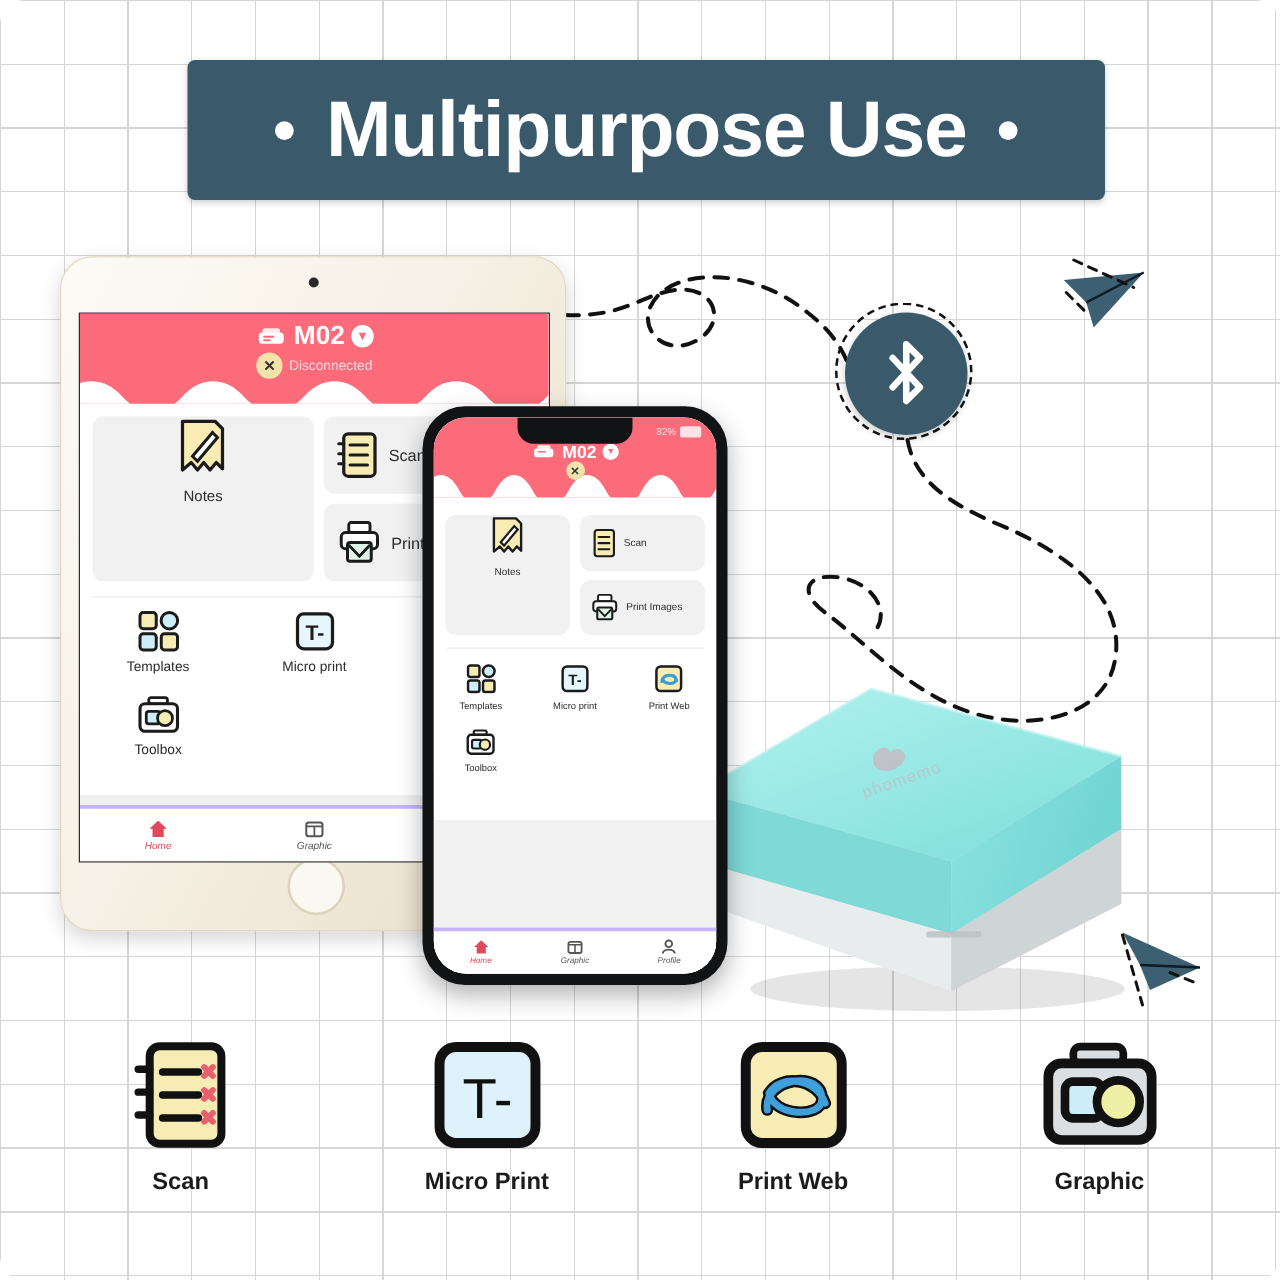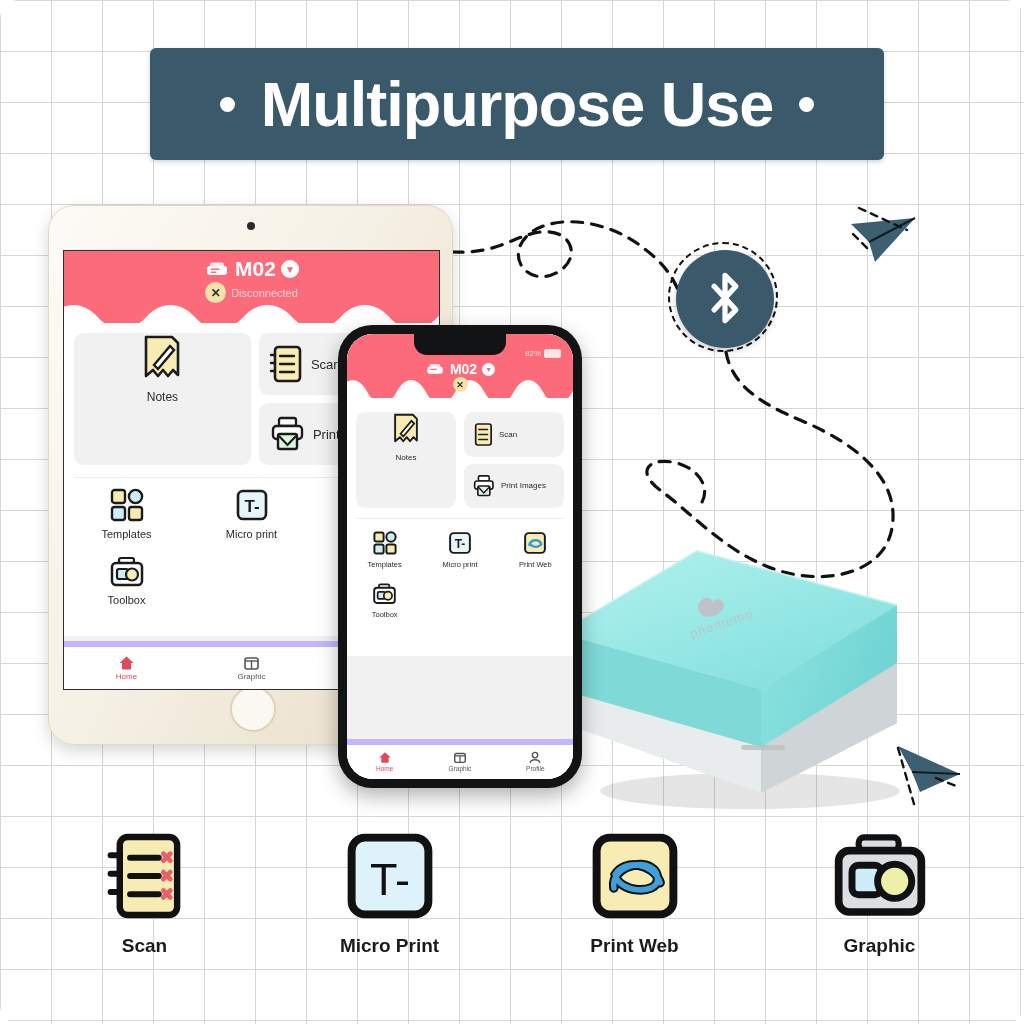--- a/index.html
+++ b/index.html
@@ -171,22 +171,23 @@
 
   .grid-row { display: flex; padding: 10px 0 0; }
   .grid-cell {
     flex: 1; display: flex; flex-direction: column;
     align-items: center; gap: 6px;
   }
   .grid-label { color: #2b2b2b; }
 
   .navbar {
     position: absolute; left: 0; right: 0; bottom: 0;
-    border-top: 6px solid #c4b5fd; background: #fff;
+    border-top: 3px solid #c4b5fd; background: #fff;
     display: flex;
+    font-style: italic;
   }
   .navitem {
     flex: 1; display: flex; flex-direction: column;
     align-items: center; justify-content: center; gap: 2px;
     color: #555;
   }
   .navitem.active { color: #e0485c; }
   .nav-label { line-height: 1; }
 
   .spacer-grey { background: #f1f1f1; }
@@ -431,21 +432,21 @@
   </div>
 
   <div id="phone">
     <div id="phone-screen">
       <div id="phone-notch"></div>
       <div id="phone-notch-dot"></div>
 
       <div class="app">
 
         <div class="app-header" style="height:64px;">
-          <div class="statusbar" style="height:16px; font-size:8px;margin-top:8px;">
+          <div class="statusbar" style="height:16px; font-size:8px;">
             <span>82%</span>
             <span class="batt-body"></span>
           </div>
           <div class="hdr-row" style="height:30px;">
             <div class="hdr-left">
               <svg width="20" height="15" viewBox="0 0 26 19">
                 <rect x="3" y="6" width="20" height="9" rx="3" fill="#fff"></rect>
                 <rect x="6" y="2.5" width="14" height="5" rx="2" fill="#fff" opacity=".85"></rect>
                 <rect x="6.5" y="8.5" width="9" height="1.6" rx=".8" fill="#fb6b7a"></rect>
               </svg>

